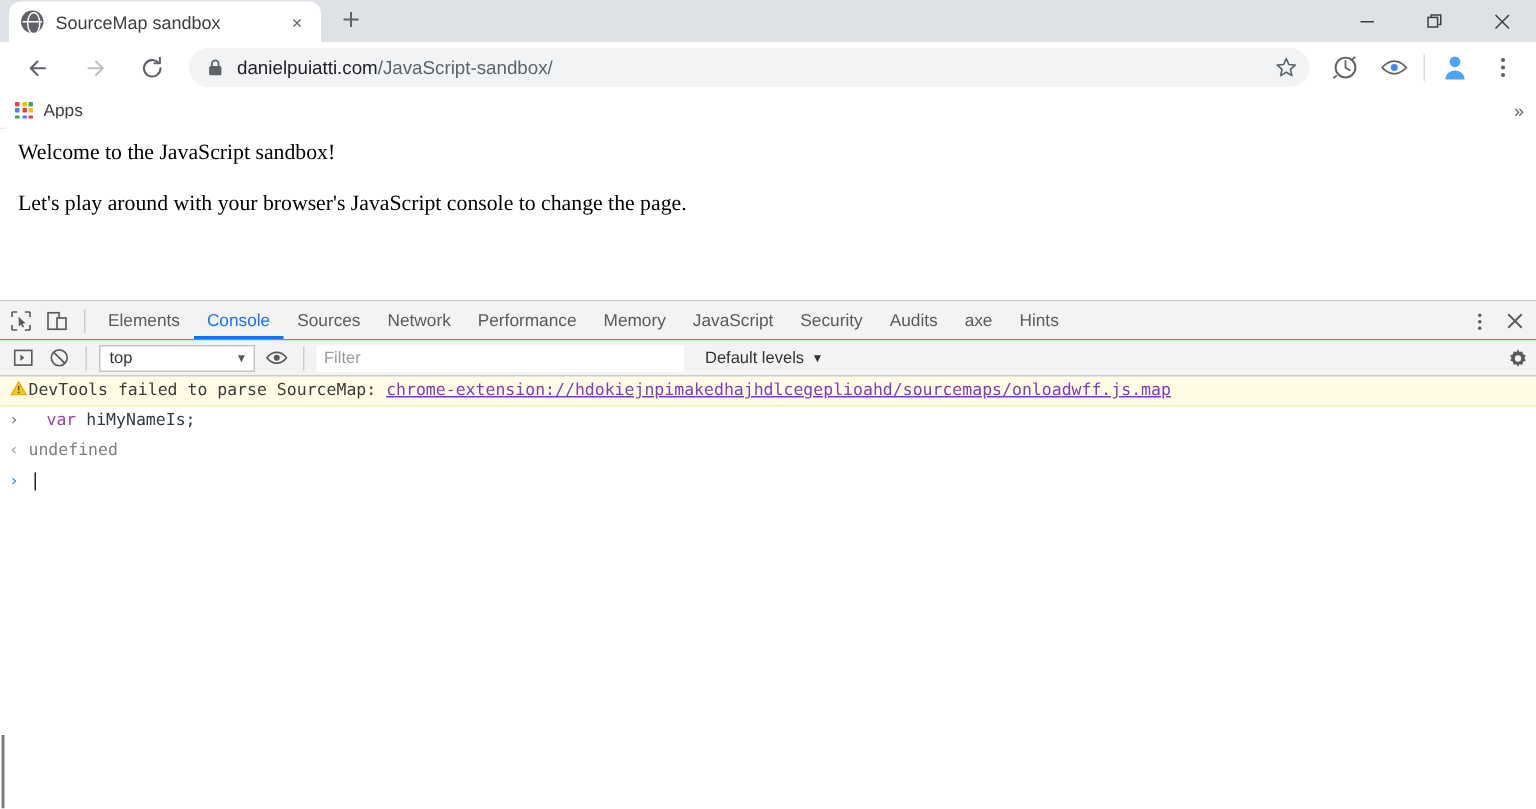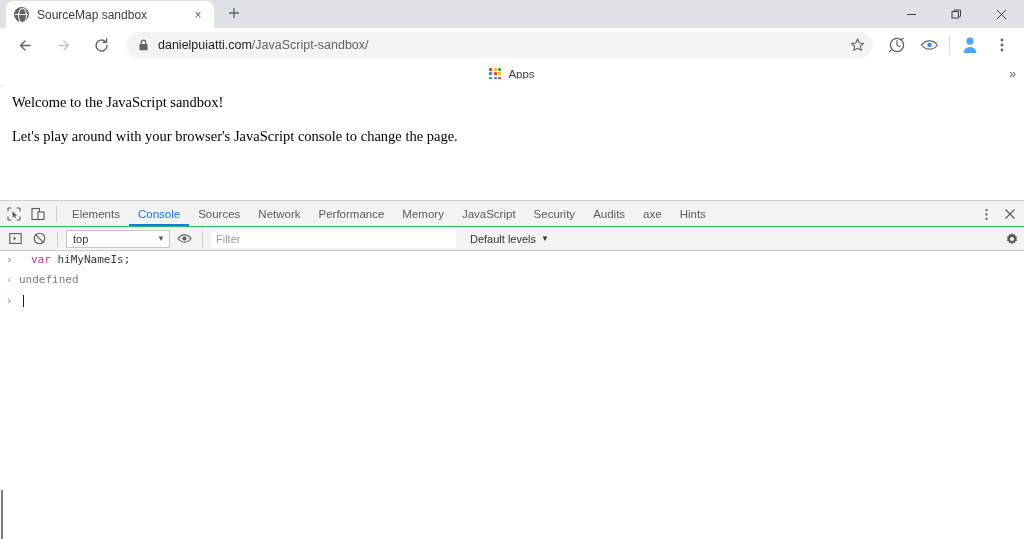--- a/index.html
+++ b/index.html
@@ -88,21 +88,21 @@
   }
   .avatar {
     width: 22px; height: 22px; margin: 0 5px; flex: 0 0 auto;
     display: flex; align-items: center; justify-content: center;
   }
   .tb-sep { width: 1px; height: 18px; background: #dadce0; margin: 0 4px; }
 
   
   .bookmarks {
     height: 24px; background: #fff; border-bottom: 1px solid #e8eaed;
-    display: flex; align-items: center; padding: 0 10px; position: relative; justify-content: center;
+    display: flex; align-items: center; padding: 0 10px; position: relative;
   }
   .bm-item { display: flex; align-items: center; font-size: 11.5px; color: #3c4043; }
   .apps-grid {
     width: 12px; height: 12px; margin-right: 7px;
     display: grid; grid-template-columns: repeat(3,3px);
     grid-template-rows: repeat(3,3px); gap: 1.5px;
   }
   .apps-grid i { display: block; width: 3px; height: 3px; border-radius: 0.5px; }
   .bm-overflow {
     position: absolute; right: 8px; top: 50%; transform: translateY(-50%);
@@ -429,20 +429,30 @@
       <div class="dt-gear">
         <svg width="14" height="14" viewBox="0 0 14 14">
           <path d="M7 0.9l1 1.7 1.9-.3.5 1.9 1.8.8-.9 1.7.9 1.7-1.8.8-.5 1.9-1.9-.3-1 1.7-1-1.7-1.9.3-.5-1.9-1.8-.8.9-1.7-.9-1.7 1.8-.8.5-1.9 1.9.3z" fill="#5a5a5a"></path>
           <circle cx="7" cy="7" r="2.1" fill="#f3f3f3"></circle>
         </svg>
       </div>
     </div>
 
     <div class="console">
 
+      <div class="c-row warning">
+        <span class="warn-icon">
+          <svg width="11" height="10" viewBox="0 0 11 10">
+            <path d="M5.5 0.6l5 8.6h-10z" fill="#f5c518" stroke="#d9a400" stroke-width="0.7"></path>
+            <path d="M5.5 3.4v2.8" stroke="#5c3c00" stroke-width="0.9"></path>
+            <circle cx="5.5" cy="7.6" r="0.55" fill="#5c3c00"></circle>
+          </svg>
+        </span>
+        <span class="c-text"><span>DevTools failed to parse SourceMap: </span><span class="lnk">chrome-extension://hdokiejnpimakedhajhdlcegeplioahd/sourcemaps/onloadwff.js.map</span></span>
+      </div>
 
       <div class="c-row">
         <span class="c-gutter in">›</span>
         <span class="c-text"><span class="kw">var</span><span class="ident"> hiMyNameIs;</span></span>
       </div>
 
       <div class="c-row">
         <span class="c-gutter out">‹</span>
         <span class="c-out">undefined</span>
       </div>

